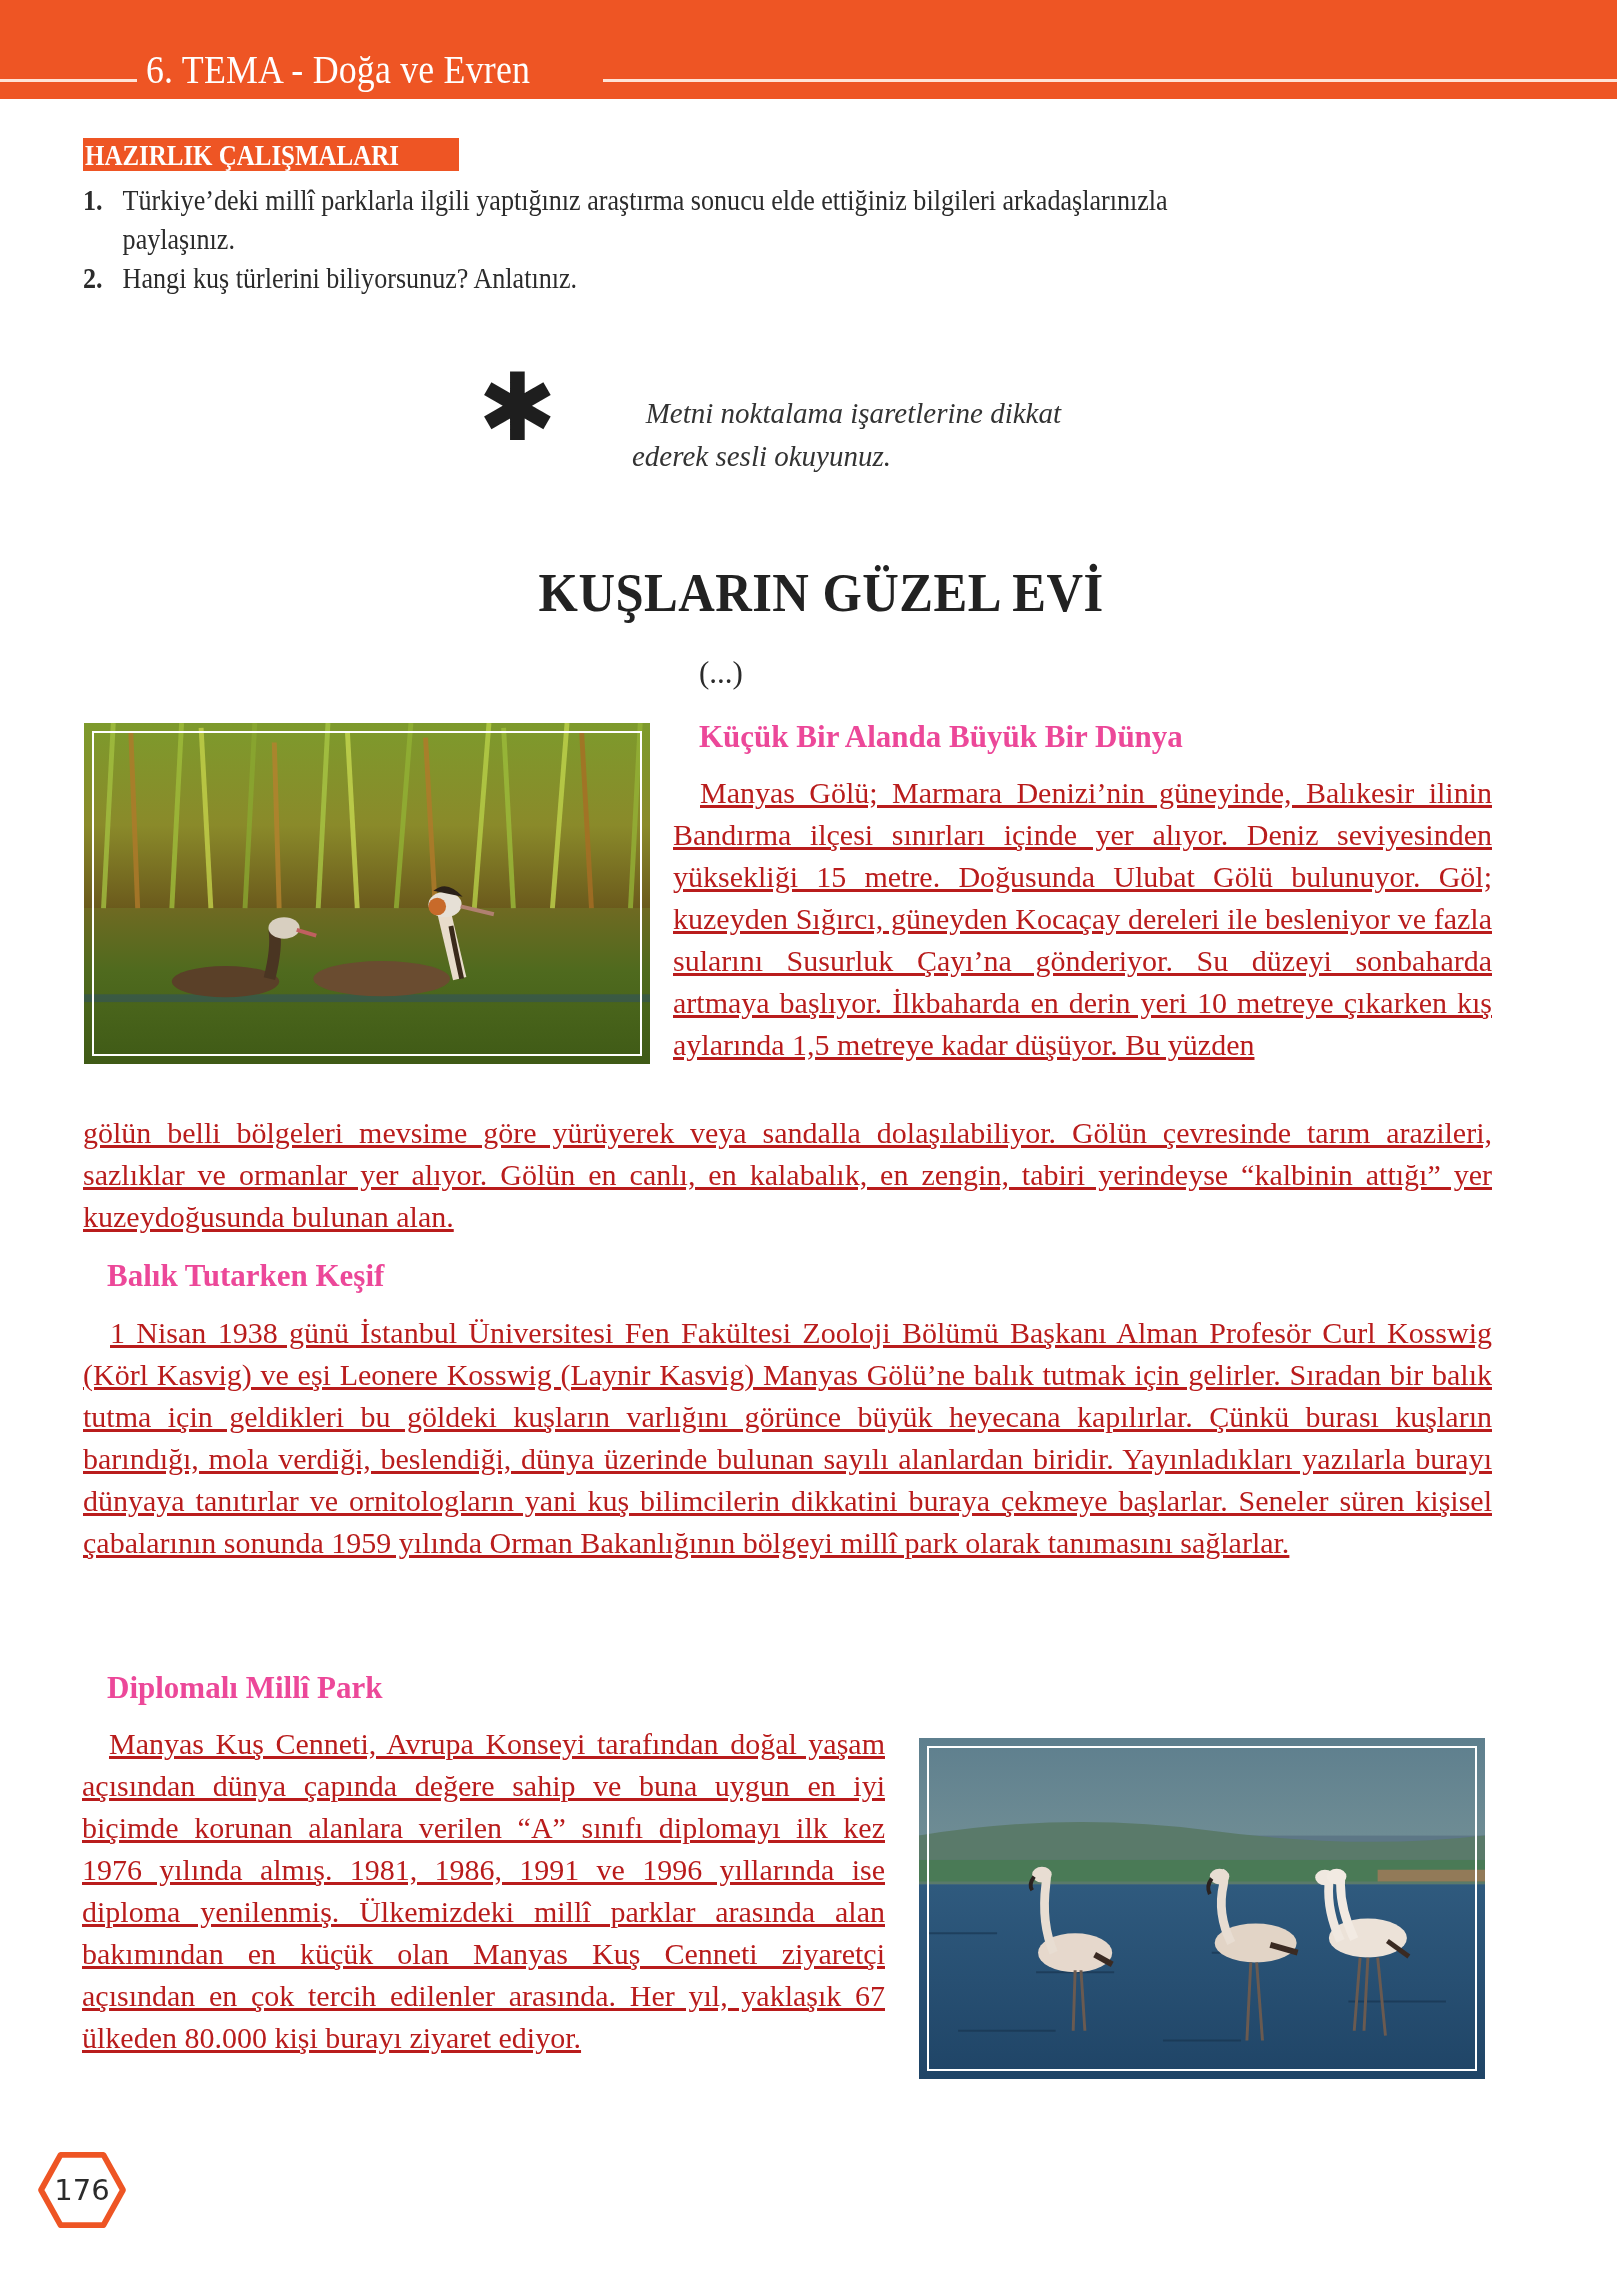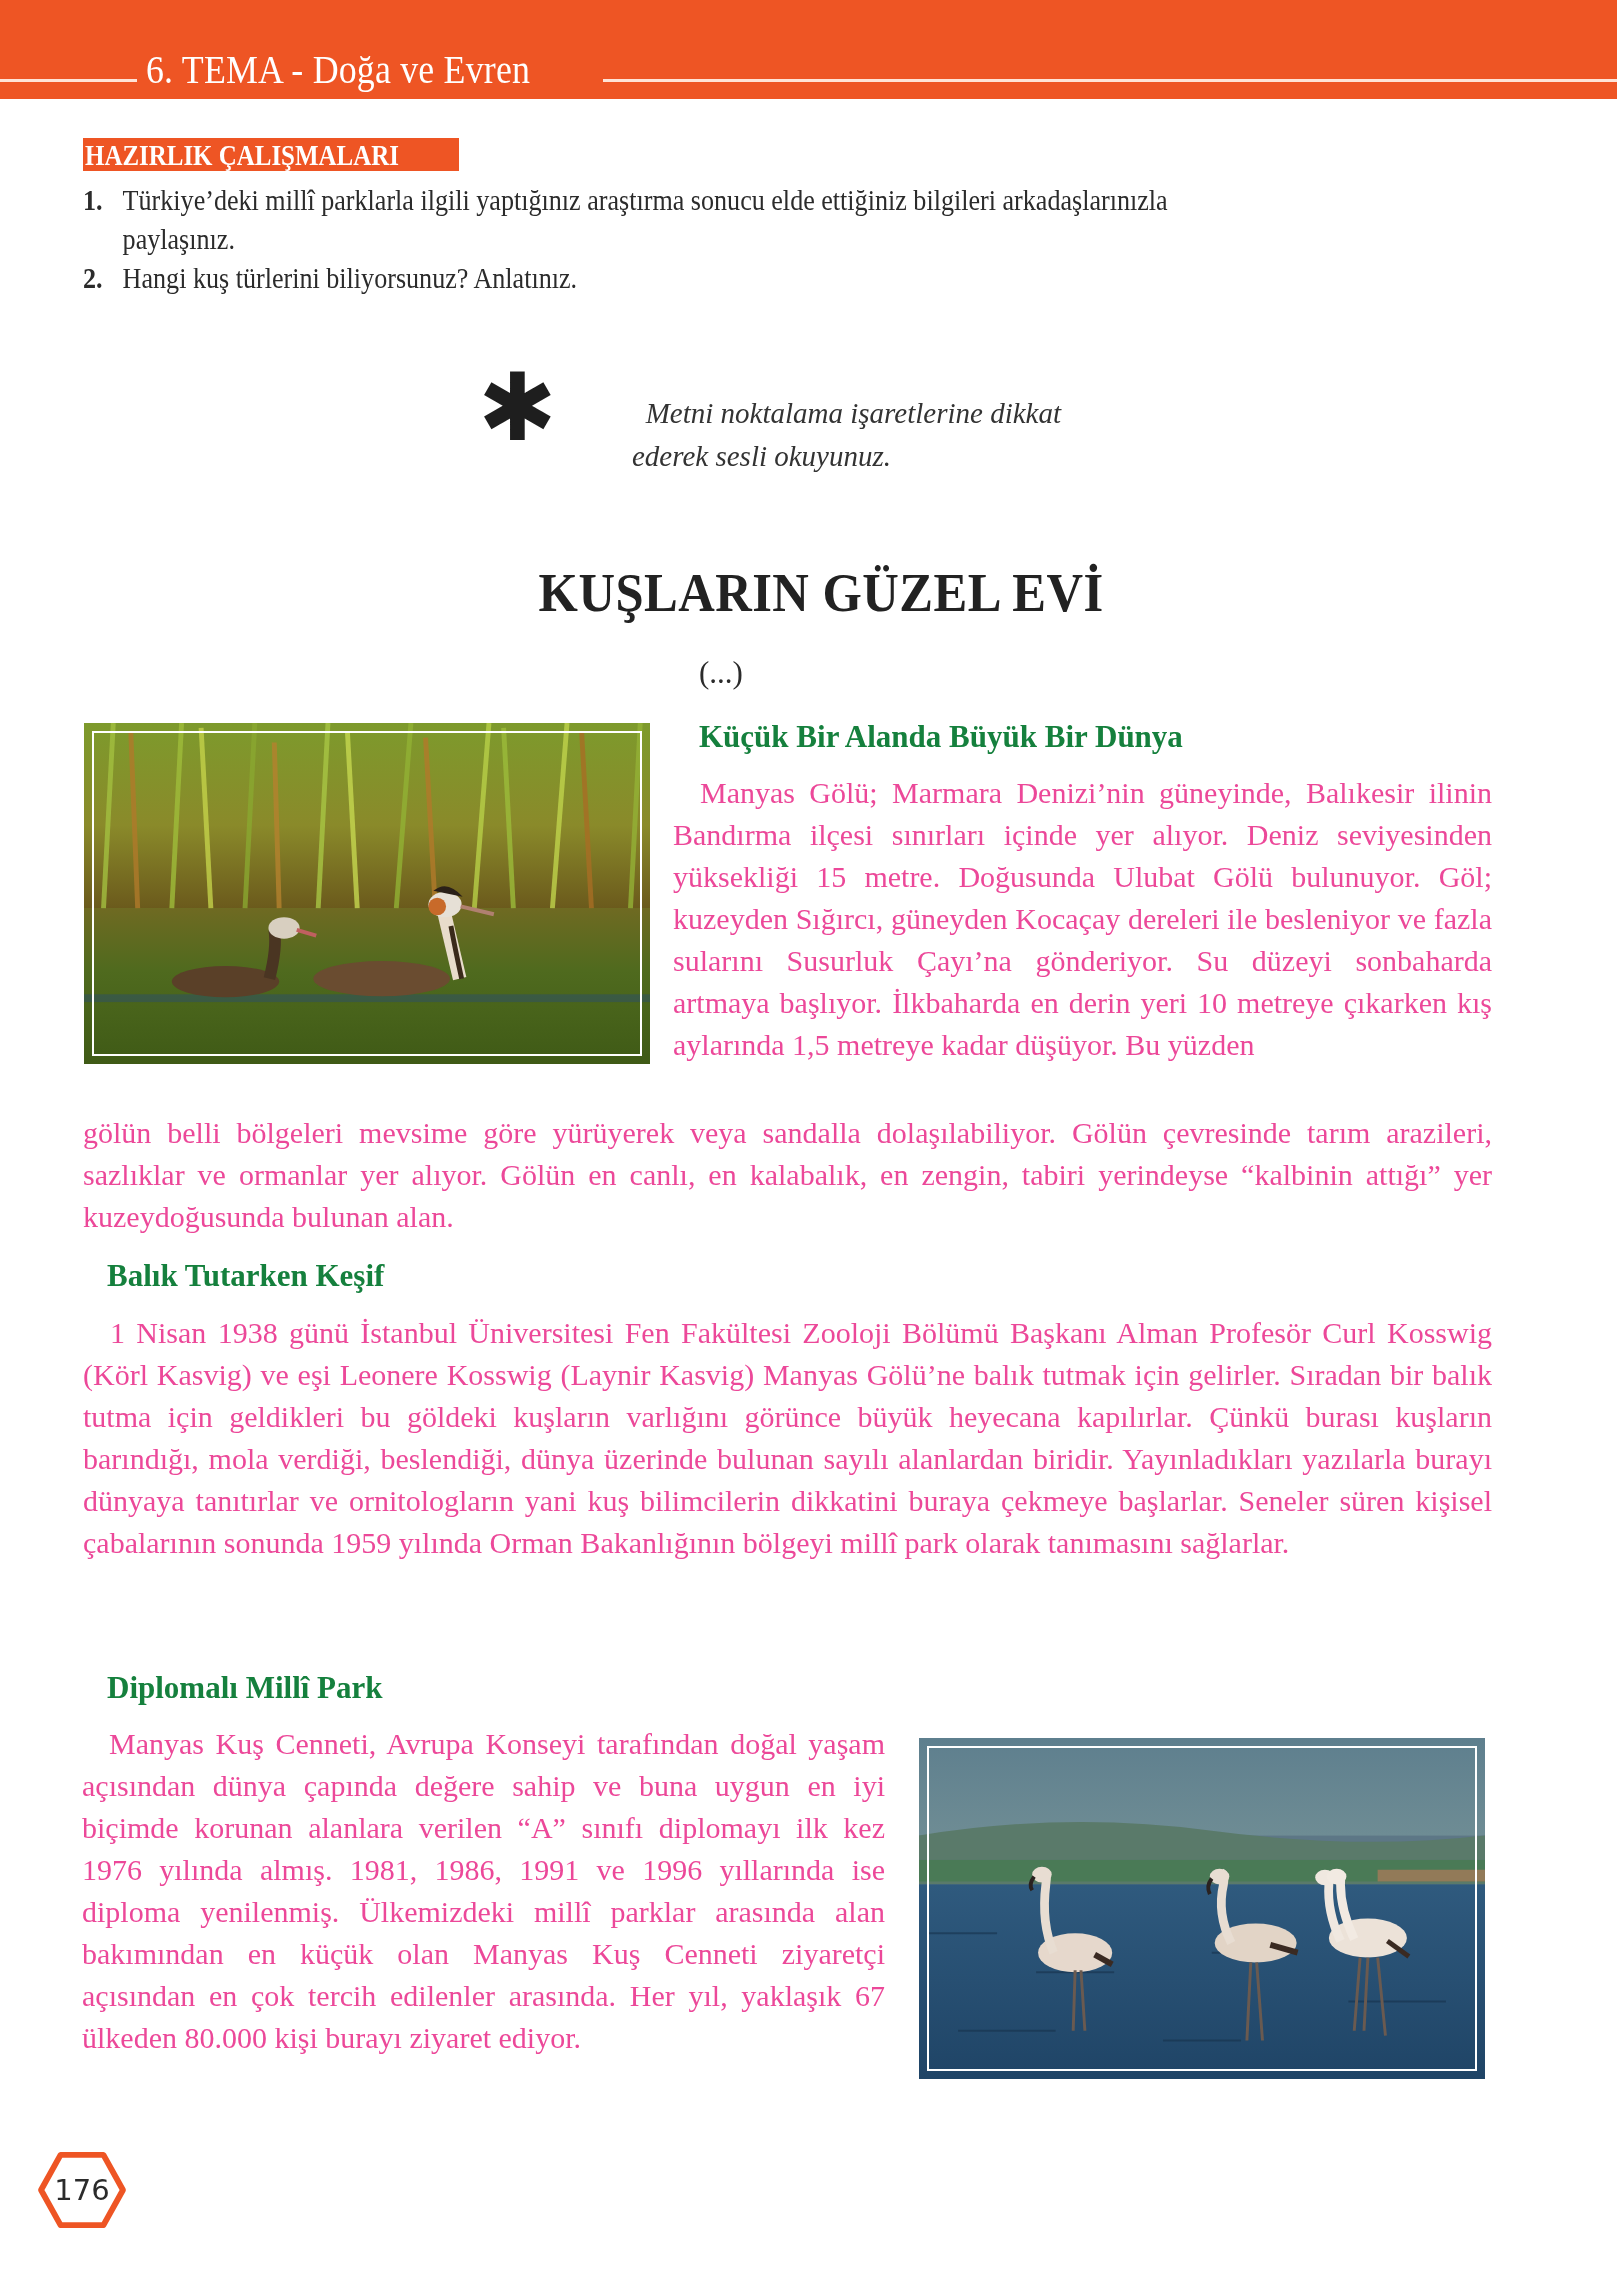--- a/index.html
+++ b/index.html
@@ -26,26 +26,26 @@
           color:#333; text-align:center; }
   .note-line1 { display:block; text-align:right; }
   .note-line2 { display:block; padding-left:78px; text-align:left; }
 
   .title { position:absolute; left:0; width:1618px; top:561px; text-align:center; font-size:55px; font-weight:bold;
            color:#222; letter-spacing:0.5px;margin-left:12px; }
   .title span { display:inline-block; transform:scaleX(0.92); }
 
   .ellipsis { position:absolute; left:699px; top:655px; font-size:31px; }
 
-  .h-sub { position:absolute; font-size:31px; font-weight:bold; color:#15803d; line-height:39px; }
+  .h-sub { position:absolute; font-size:31px; font-weight:bold; color:#ec4899; line-height:39px; }
   .h1 { left:699px; top:717px; }
   .h2 { left:107px; top:1256px; }
   .h3 { left:107px; top:1668px; }
 
-  .body-text { position:absolute; font-size:30px; line-height:42px; text-align:justify; color:#ec4899; }
+  .body-text { position:absolute; font-size:30px; line-height:42px; text-align:justify; color:#b91c1c;text-decoration:underline; }
   .p1a { left:673px; top:772px; width:819px; text-indent:27px; }
   .p1b { left:83px; top:1112px; width:1409px; }
   .p2 { left:83px; top:1312px; width:1409px; text-indent:27px; }
   .p3 { left:82px; top:1723px; width:803px; text-indent:27px; }
 
   .photo { position:absolute; box-sizing:border-box; padding:5.9px; overflow:hidden; }
   .photo-inner { position:absolute; left:0; top:0; right:0; bottom:0; }
   .photo-frame { position:absolute; left:7.8px; top:7.8px; right:7.8px; bottom:7.8px; border:2px solid #ffffff; }
   .photo-grebes { left:84px; top:723px; width:566px; height:341px; background:#6a7a28; }
   .photo-flamingos { left:919px; top:1738px; width:566px; height:341px; background:#5d7786; }

